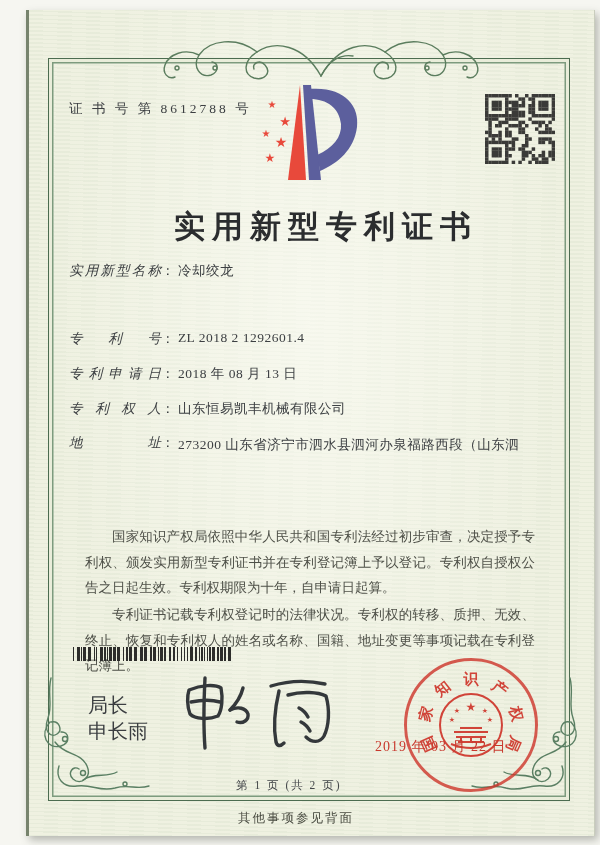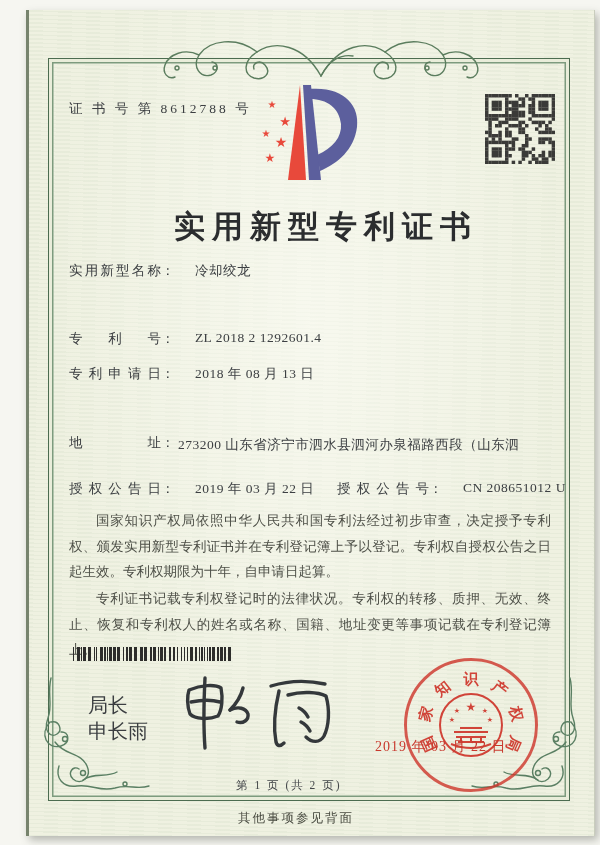--- a/index.html
+++ b/index.html
@@ -23,28 +23,28 @@
     box-shadow:inset 0 0 0 3px #e9edda, inset 0 0 0 4.5px #7d9b7e;
   }
   .cert-no{position:absolute;left:40px;top:90px;font-size:13.5px;letter-spacing:3px;color:#3c3f42;}
   .title{
     position:absolute;left:19px;top:196px;width:556px;text-align:center;
     font-size:31px;font-weight:600;letter-spacing:7px;color:#2b2d2f;
   }
   .logo{position:absolute;left:214px;top:72px;}
   .qr{position:absolute;left:456px;top:84px;width:70px;height:70px;}
   .row{position:absolute;left:40px;font-size:13.5px;color:#3d4043;white-space:nowrap;}
-  .row .label{display:inline-block;width:92px;text-align:justify;text-align-last:justify;vertical-align:top;}
+  .row .label{display:inline-block;width:92px;text-align:justify;text-align-last:justify;vertical-align:top;font-style:italic;}
   .row .colon{vertical-align:top;}
-  .row .value{vertical-align:top;letter-spacing:.5px;margin-left:17px;}
+  .row .value{vertical-align:top;letter-spacing:.5px;}
   .addr-lines{display:inline-block;vertical-align:top;letter-spacing:.5px;line-height:21px;}
   .grant2{position:absolute;left:268px;top:0;}
   .paras{position:absolute;left:40px;width:482px;font-size:13.5px;line-height:25.5px;
     color:#4e5048;text-align:justify;}
-  .paras p{margin:0;text-indent:2em;}
+  .paras p{margin:16px;text-indent:2em;}
   .barcode{position:absolute;left:44px;top:637px;width:160px;height:14px;}
   .officer{position:absolute;left:59px;top:682px;font-size:20px;color:#3b3e41;line-height:26px;}
   .signature{position:absolute;left:146px;top:654px;}
   .seal{position:absolute;left:375px;top:648px;width:128px;height:128px;border-radius:50%;
     border:3px solid rgba(206,54,43,.88);opacity:.92;}
   .seal-char{position:absolute;left:50%;top:50%;font-size:15px;font-weight:700;color:#cf362b;
     transform-origin:center;}
   .seal-char:nth-of-type(1){transform:translate(-50%,-50%) rotate(-114deg) translateY(-46px);}
   .seal-char:nth-of-type(2){transform:translate(-50%,-50%) rotate(-76deg)  translateY(-46px);}
   .seal-char:nth-of-type(3){transform:translate(-50%,-50%) rotate(-38deg)  translateY(-46px);}
@@ -381,31 +381,27 @@
     <span class="value">冷却绞龙</span>
   </div>
   <div class="row" style="top:320px">
     <span class="label">专利号</span><span class="colon">：</span>
     <span class="value">ZL 2018 2 1292601.4</span>
   </div>
   <div class="row" style="top:355px">
     <span class="label">专利申请日</span><span class="colon">：</span>
     <span class="value">2018 年 08 月 13 日</span>
   </div>
+  <div class="row" style="top:390px">
+    <span class="label">专利权人</span><span class="colon">：</span>
+    <span class="value">山东恒易凯丰机械有限公司</span>
+  </div>
   <div class="row" style="top:424px">
     <span class="label">地址</span><span class="colon">：</span>
     <span class="addr-lines"><span>273200 山东省济宁市泗水县泗河办泉福路西段（山东泗</span><br>
-    </span>
-  </div>
-  <div class="row" style="top:470px">
-    <span class="label">授权公告日</span><span class="colon">：</span>
-    <span class="value">2019 年 03 月 22 日</span>
-    <span class="grant2">
-      <span class="label">授权公告号</span><span class="colon">：</span>
-      <span class="value">CN 208651012 U</span>
     </span>
   </div>
 
   <div class="paras" style="top:498px">
     <p>国家知识产权局依照中华人民共和国专利法经过初步审查，决定授予专利权、颁发实用新型专利证书并在专利登记簿上予以登记。专利权自授权公告之日起生效。专利权期限为十年，自申请日起算。</p>
   </div>
   <div class="paras" style="top:576px">
     <p>专利证书记载专利权登记时的法律状况。专利权的转移、质押、无效、终止、恢复和专利权人的姓名或名称、国籍、地址变更等事项记载在专利登记簿上。</p>
   </div>
 

